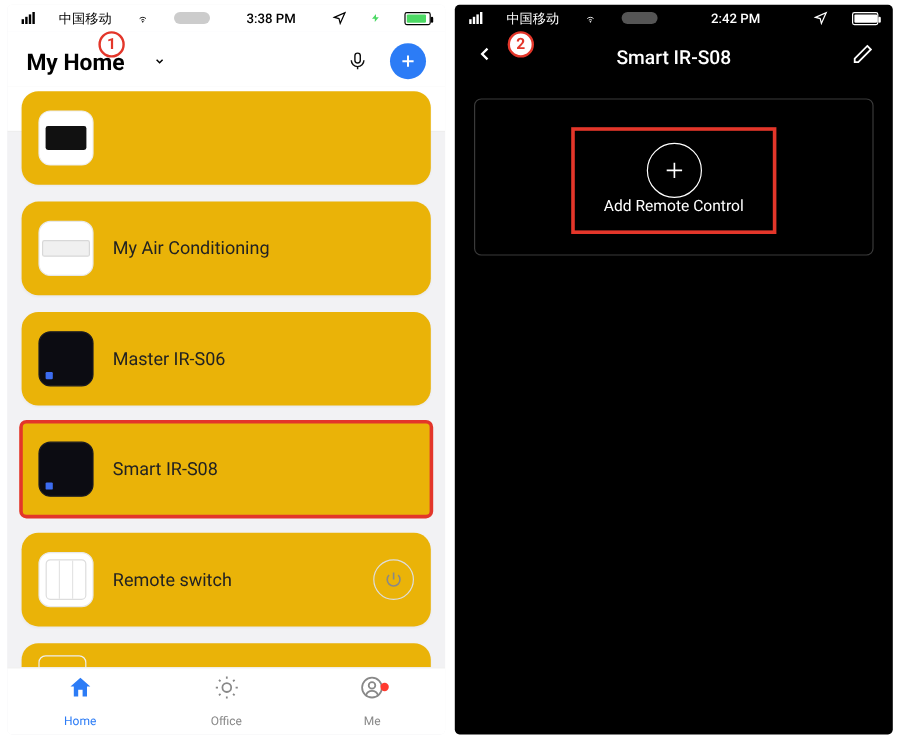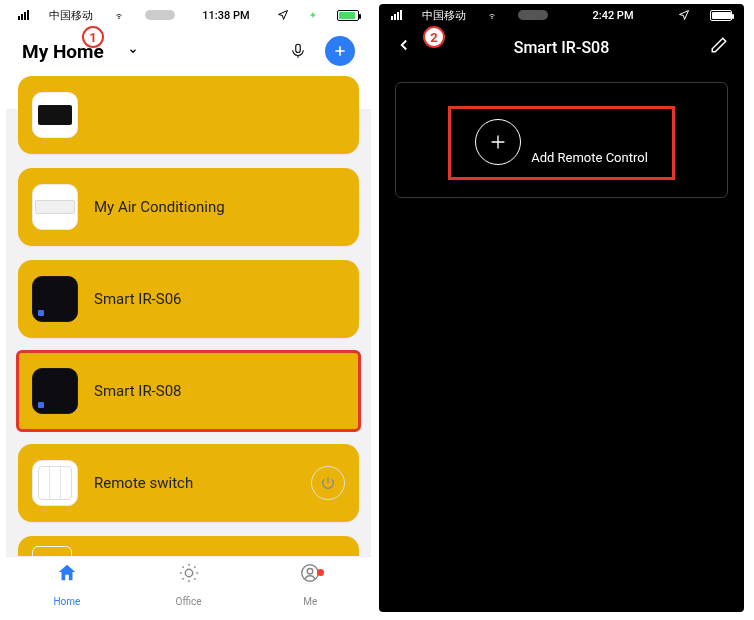--- a/index.html
+++ b/index.html
@@ -145,21 +145,21 @@
   }
   .r-hdr .back svg, .r-hdr .edit svg { width:18px; height:18px; }
   .r-body { padding:14px 16px; }
   .add-box {
     border:1px solid #3a3a3a; border-radius:6px;
     padding:28px 10px 22px;
     display:flex; flex-direction:column; align-items:center;
     gap:14px;
   }
   .add-inner{
-    display:flex; flex-direction:row; align-items:flex-end; gap:10px;
+    display:flex; flex-direction:column; align-items:center; 
     padding:8px 22px 10px;
   }
   .add-highlight{ outline:3px solid #e3362a; outline-offset:2px; }
   .circle-plus{
     width:46px; height:46px; border:1.5px solid #fff; border-radius:50%;
     display:flex; align-items:center; justify-content:center;
   }
   .circle-plus svg{width:22px;height:22px;}
   .add-label{ font-size:13px; color:#fff; }
 
@@ -181,21 +181,21 @@
             <span></span>
           </div>
         <span>中国移动</span>
         <svg class="wifi" viewBox="0 0 24 24" fill="none" stroke="currentColor" stroke-width="2">
             <path d="M5 12a10 10 0 0 1 14 0"></path>
             <path d="M8.5 15.5a5 5 0 0 1 7 0"></path>
             <circle cx="12" cy="19" r="1" fill="currentColor"></circle>
           </svg>
         <div class="pill"></div>
       </div>
-      <div>11:38 PM</div>
+      <div>3:38 PM</div>
       <div class="status-right">
         <svg width="12" height="12" viewBox="0 0 24 24" fill="none" stroke="currentColor" stroke-width="2">
             <path d="M3 11l18-8-8 18-2-8-8-2z"></path>
           </svg>
         <svg width="8" height="12" viewBox="0 0 24 24" fill="#4cd964">
             <path d="M13 2L3 14h7v8l10-12h-7z"></path>
           </svg>
         <div class="battery">
             <div class="fill"></div>
           </div>
@@ -240,21 +240,21 @@
 
       <div class="card">
         <div class="thumb ac">
             <div class="unit"></div>
           </div>
         <div class="dev-name">My Air Conditioning</div>
       </div>
 
       <div class="card">
         <div class="thumb ir"></div>
-        <div class="dev-name">Smart IR-S06</div>
+        <div class="dev-name">Master IR-S06</div>
       </div>
 
       <div class="card highlight">
         <div class="thumb ir"></div>
         <div class="dev-name">Smart IR-S08</div>
       </div>
 
       <div class="card">
         <div class="thumb switch">
             <div class="panel">

